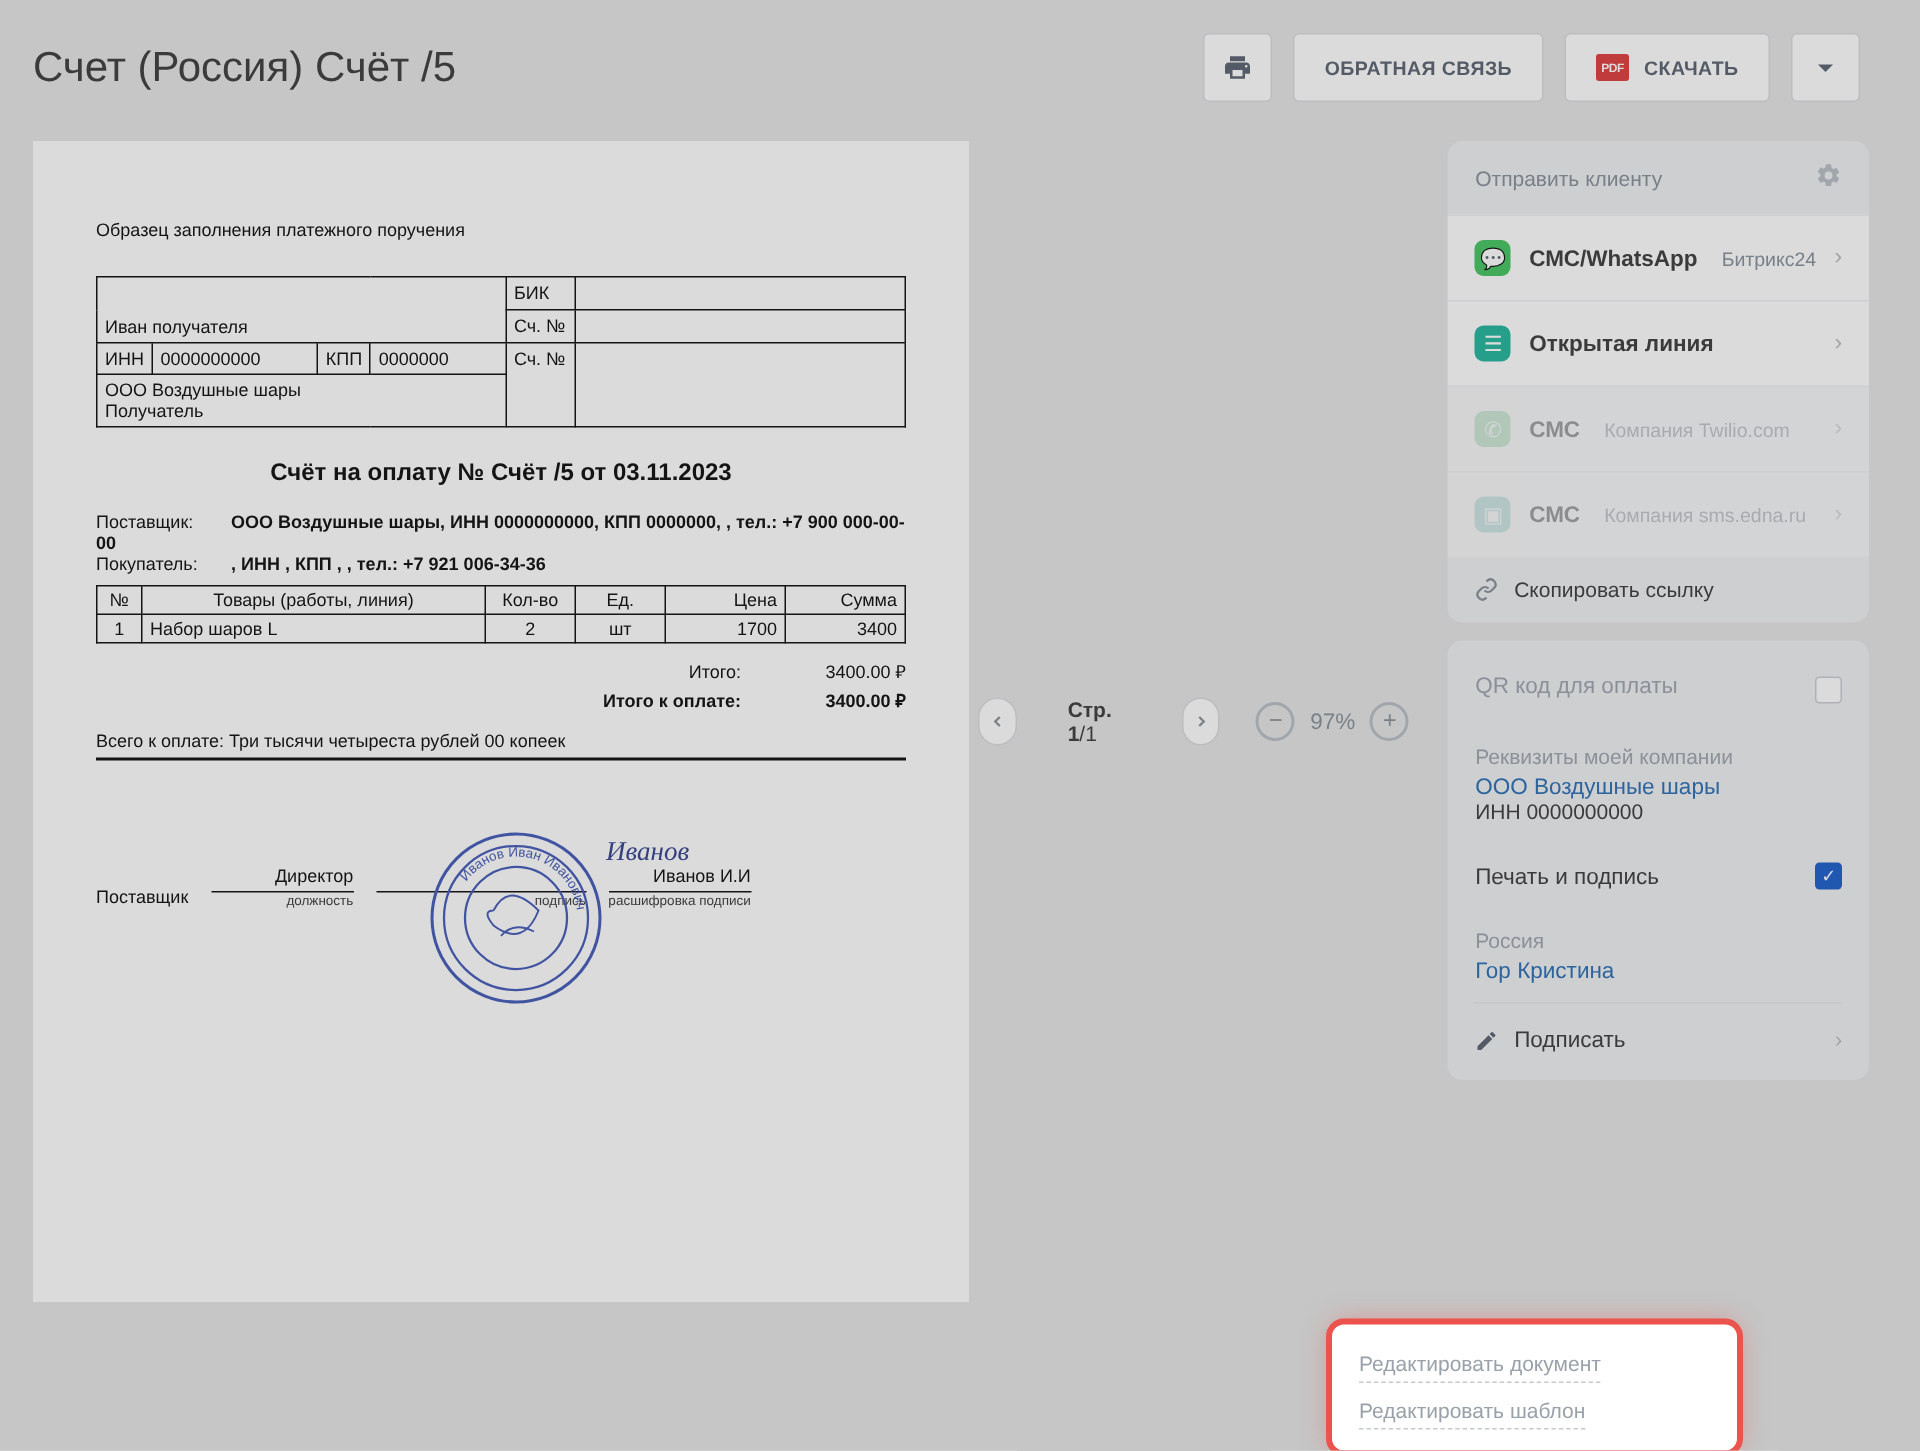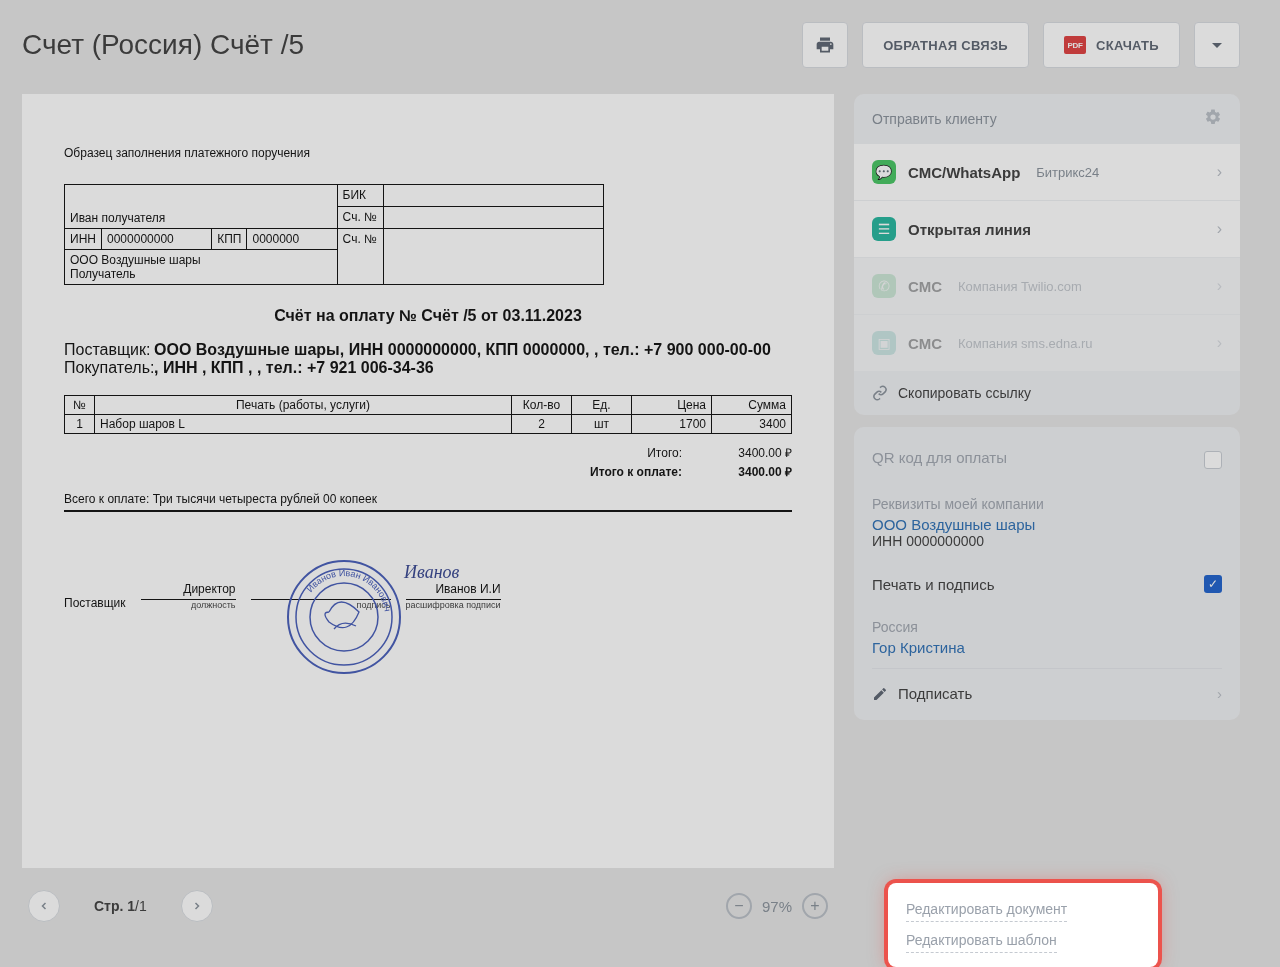--- a/index.html
+++ b/index.html
@@ -10,31 +10,31 @@
   .header{display:flex;align-items:center;padding:22px 40px 26px 22px;gap:14px}
   .title{font-size:28px;font-weight:300;color:#333;flex:1}
   .btn{background:#fff;border:1px solid #d5d9de;border-radius:4px;height:46px;display:flex;align-items:center;justify-content:center;gap:10px;font-size:13px;font-weight:700;color:#535c69;cursor:pointer;padding:0 20px;letter-spacing:.3px}
   .btn.icon-only{width:46px;padding:0}
   .btn.split{padding:0;width:46px}
   .pdf-badge{width:22px;height:18px;background:#d33;border-radius:2px;color:#fff;font-size:8px;font-weight:700;display:flex;align-items:center;justify-content:center;letter-spacing:-.3px}
   .caret{width:0;height:0;border-left:5px solid transparent;border-right:5px solid transparent;border-top:5px solid #535c69}
 
   
   .body{display:flex;gap:20px;padding:0 40px 0 22px}
-  .doc-col{flex:1;display:flex;flex-direction:column}
+  .doc-col{flex:1;display:flex;flex-direction:row}
   .side-col{width:386px;display:flex;flex-direction:column;gap:12px}
 
   
   .paper{background:#fff;min-height:774px;padding:52px 42px 40px;font-family:Arial,sans-serif;font-size:12px;color:#000;position:relative}
   .sample{font-size:12px;margin-bottom:24px}
   .bank-tbl{border-collapse:collapse;width:540px;margin-bottom:22px}
   .bank-tbl td{border:1px solid #000;padding:3px 5px;font-size:12px;vertical-align:top}
   .rec-row td{border-top:none}
   .doc-title{text-align:center;font-size:16px;font-weight:700;margin:18px 0 16px}
-  .parties{font-size:16px;margin-bottom:18px}
+  .parties{font-size:12px;margin-bottom:7px}
   .parties .lbl{display:inline-block;width:90px}
   .items-tbl{border-collapse:collapse;width:100%;margin-bottom:10px}
   .items-tbl th,.items-tbl td{border:1px solid #000;padding:2px 5px;font-size:12px}
   .items-tbl th{font-weight:400}
   .items-tbl .num{text-align:center;width:30px}
   .items-tbl .qty,.items-tbl .unit{text-align:center;width:60px}
   .items-tbl .price,.items-tbl .sum{text-align:right;width:80px}
   .totals{text-align:right;font-size:12px;line-height:1.6;margin-top:10px}
   .totals b{display:inline-block;width:110px;text-align:right}
   .totals .val{display:inline-block;width:110px;text-align:right}
@@ -137,21 +137,21 @@
 
       <div class="parties">
         <div><span class="lbl">Поставщик:</span><b>ООО Воздушные шары, ИНН 0000000000, КПП 0000000, , тел.: +7 900 000-00-00</b></div>
         <div><span class="lbl">Покупатель:</span><b>, ИНН , КПП , , тел.: +7 921 006-34-36</b></div>
       </div>
 
       <table class="items-tbl">
         <thead>
             <tr>
           <th class="num">№</th>
-          <th>Печать (работы, услуги)</th>
+          <th>Товары (работы, линия)</th>
           <th class="qty">Кол-во</th>
           <th class="unit">Ед.</th>
           <th class="price">Цена</th>
           <th class="sum">Сумма</th>
         </tr>
           </thead>
         <tbody id="items-body">
             <tr>
               <td class="num">1</td>
               <td>Набор шаров L</td>

